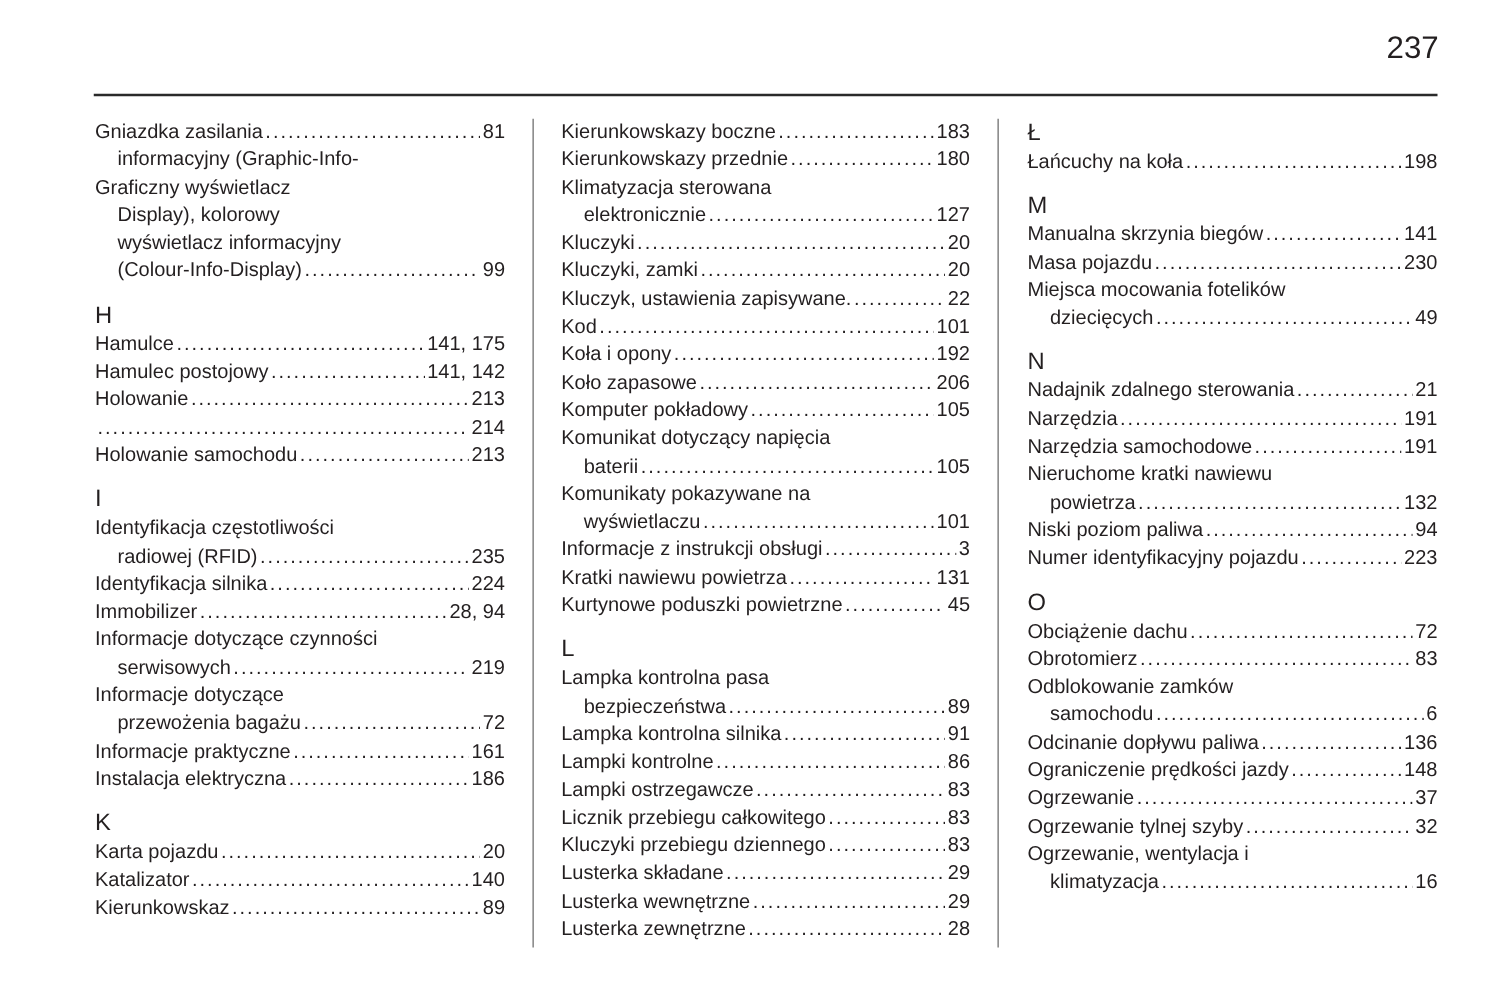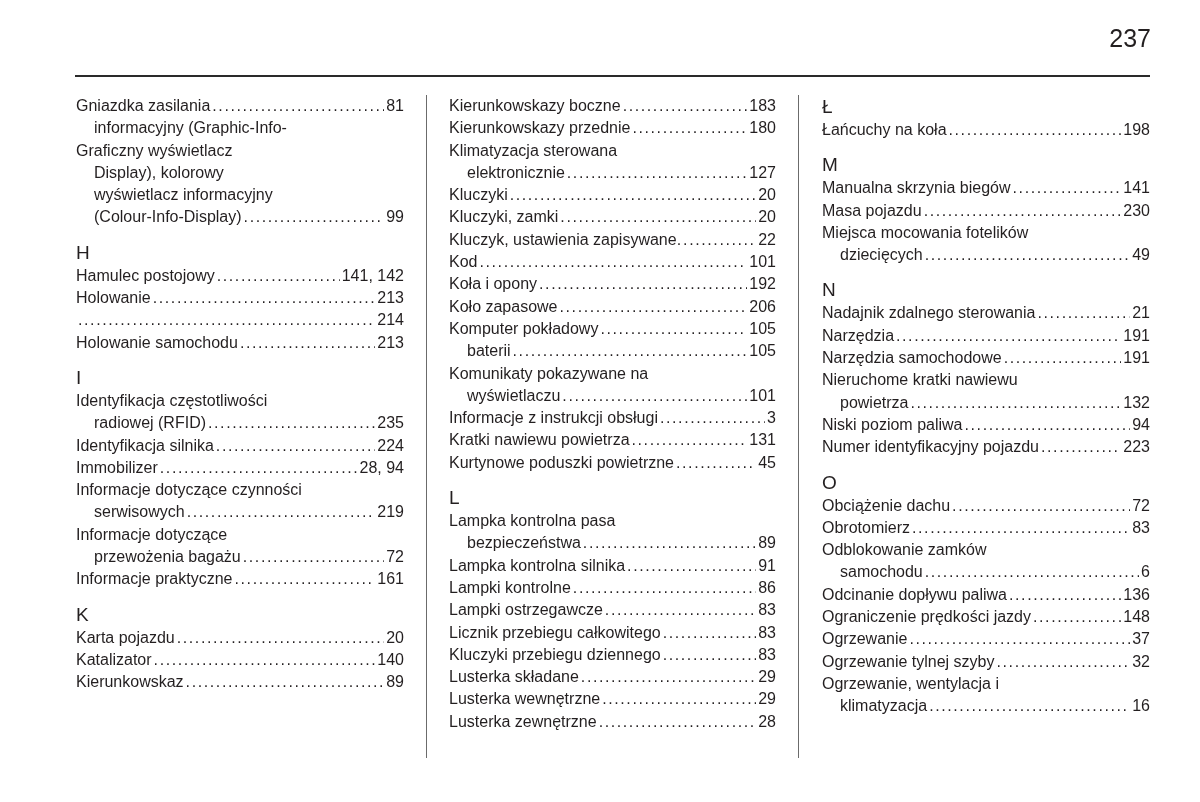--- a/index.html
+++ b/index.html
@@ -56,20 +56,27 @@
           <span class="txt">(Colour-Info-Display)</span>
           <span class="dots"></span>
           <span class="pg">99</span>
         </div>
       </div>
     </div>
     <div class="group">
       <div class="letter">H</div>
       <div class="entry">
         <div class="line">
+          <span class="txt">Hamulce</span>
+          <span class="dots"></span>
+          <span class="pg">141, 175</span>
+        </div>
+      </div>
+      <div class="entry">
+        <div class="line">
           <span class="txt">Hamulec postojowy</span>
           <span class="dots"></span>
           <span class="pg">141, 142</span>
         </div>
       </div>
       <div class="entry">
         <div class="line">
           <span class="txt">Holowanie</span>
           <span class="dots"></span>
           <span class="pg">213</span>
@@ -133,20 +140,27 @@
           <span class="txt">przewożenia bagażu</span>
           <span class="dots"></span>
           <span class="pg">72</span>
         </div>
       </div>
       <div class="entry">
         <div class="line">
           <span class="txt">Informacje praktyczne</span>
           <span class="dots"></span>
           <span class="pg">161</span>
+        </div>
+      </div>
+      <div class="entry">
+        <div class="line">
+          <span class="txt">Instalacja elektryczna</span>
+          <span class="dots"></span>
+          <span class="pg">186</span>
         </div>
       </div>
     </div>
     <div class="group">
       <div class="letter">K</div>
       <div class="entry">
         <div class="line">
           <span class="txt">Karta pojazdu</span>
           <span class="dots"></span>
           <span class="pg">20</span>
@@ -238,20 +252,23 @@
         </div>
       </div>
       <div class="entry">
         <div class="line">
           <span class="txt">Komputer pokładowy</span>
           <span class="dots"></span>
           <span class="pg">105</span>
         </div>
       </div>
       <div class="entry">
+        <div class="line">
+          <span class="txt">Komunikat dotyczący napięcia</span>
+        </div>
         <div class="line indent">
           <span class="txt">baterii</span>
           <span class="dots"></span>
           <span class="pg">105</span>
         </div>
       </div>
       <div class="entry">
         <div class="line">
           <span class="txt">Komunikaty pokazywane na</span>
         </div>

